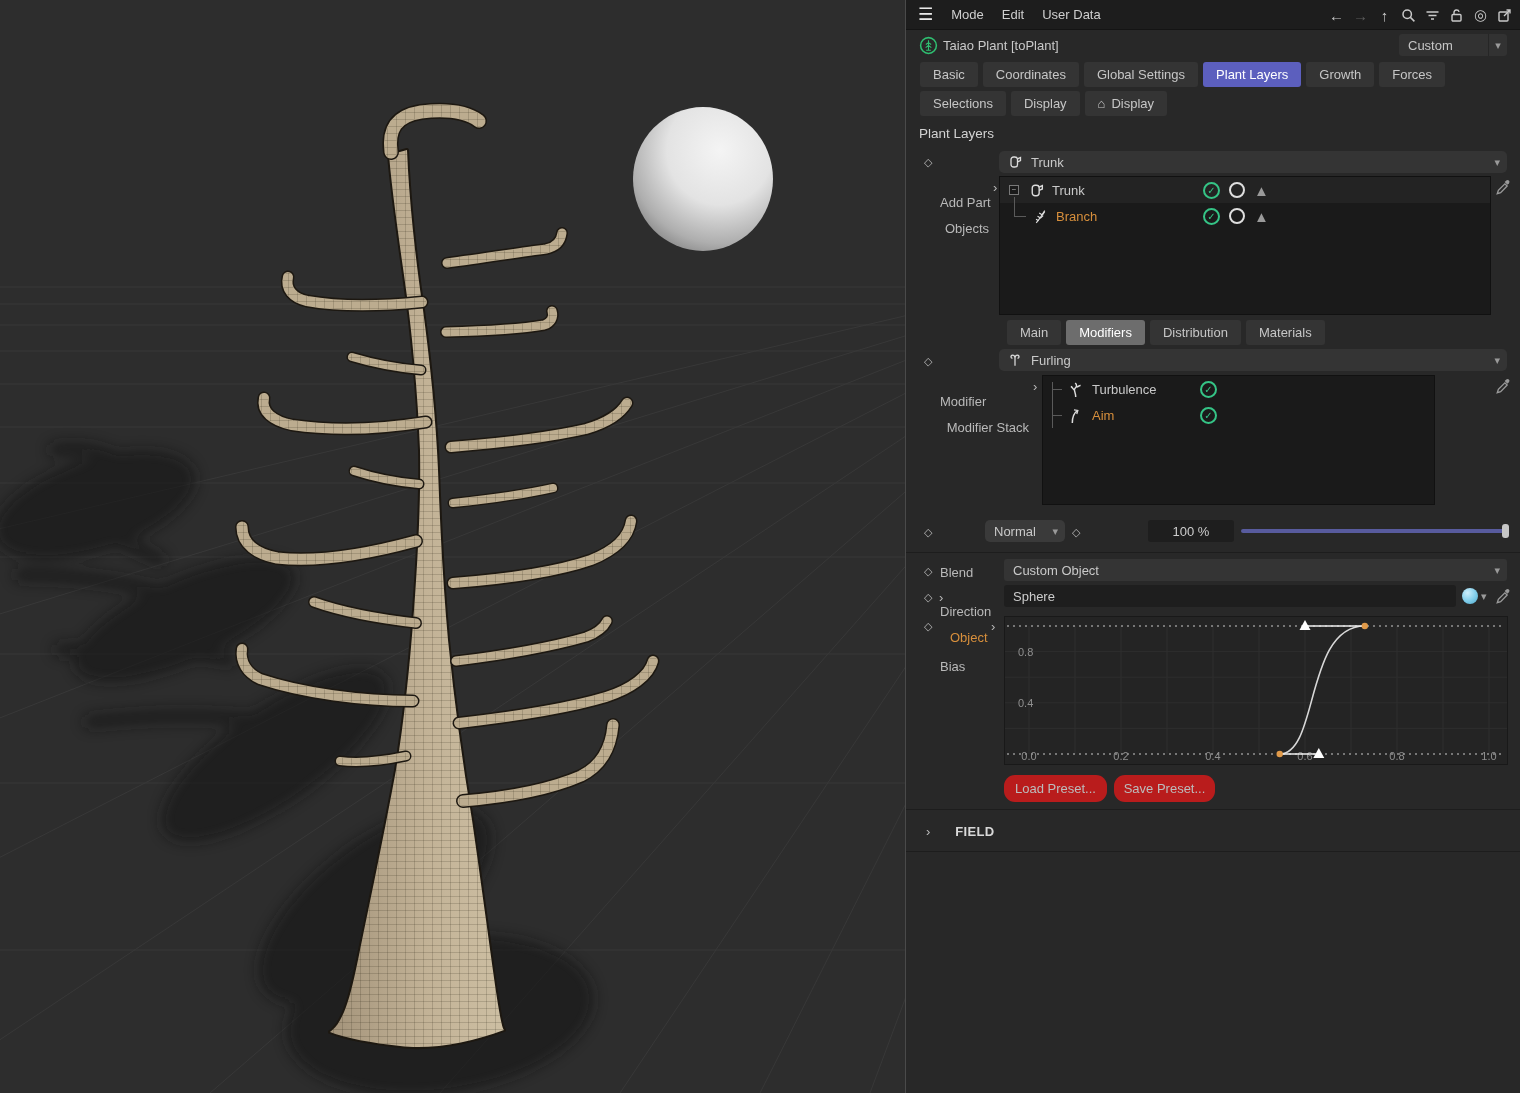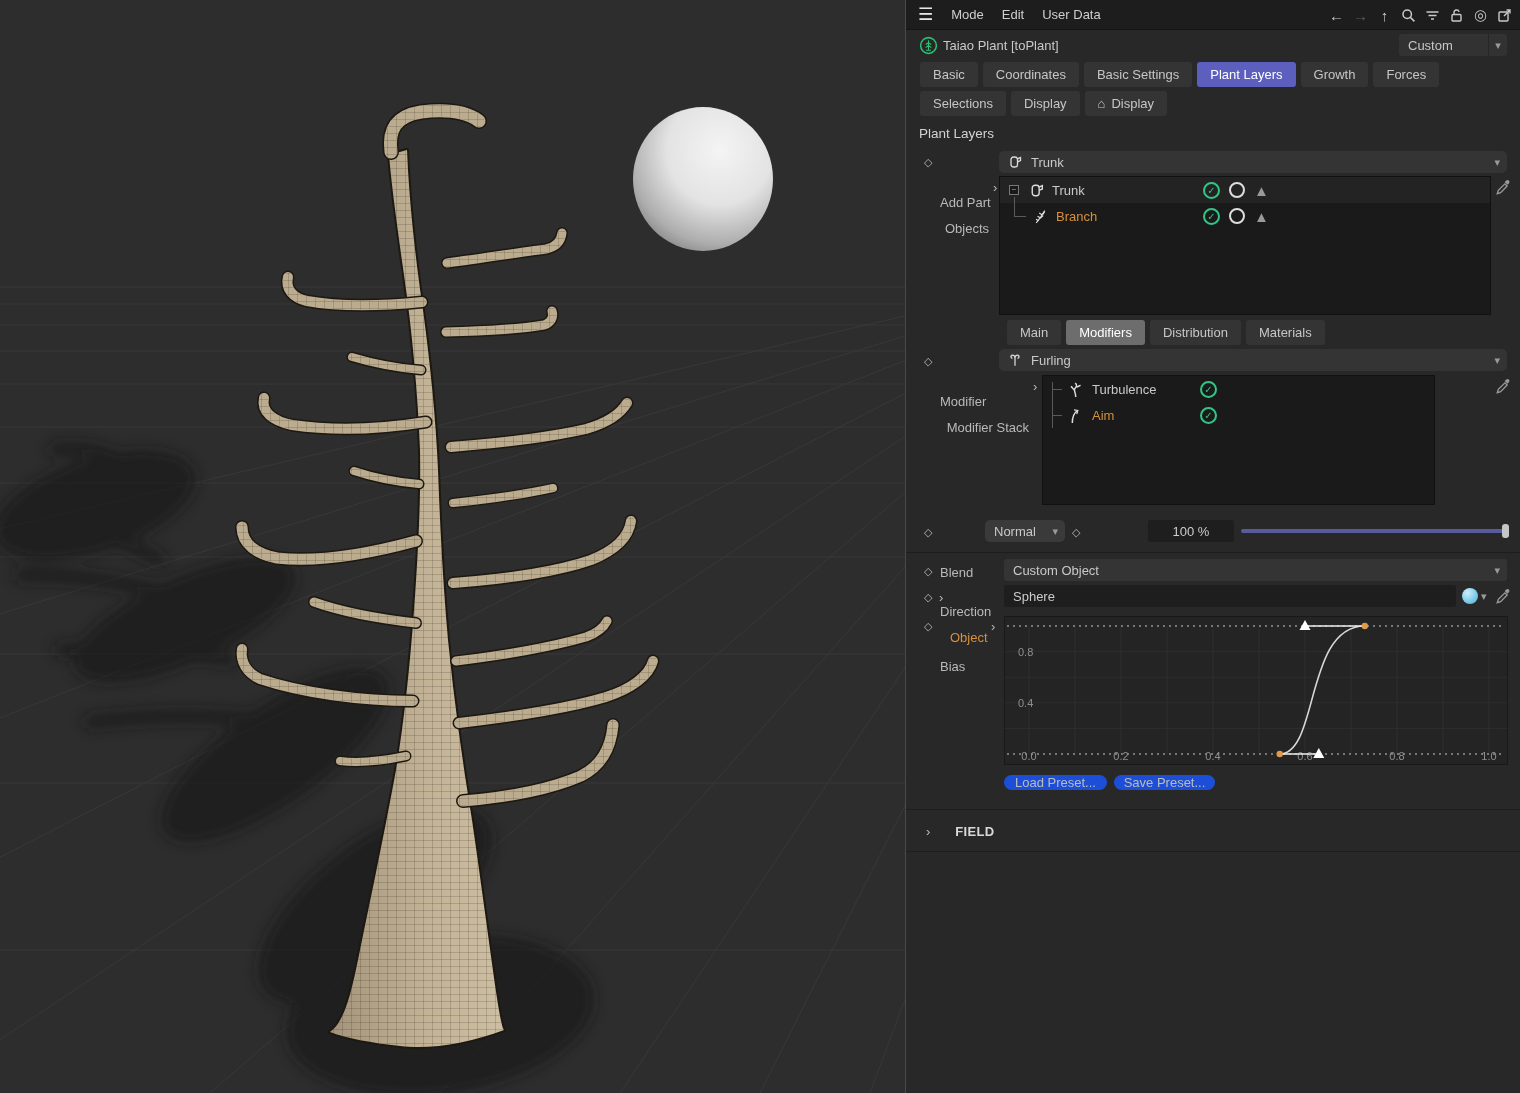--- a/index.html
+++ b/index.html
@@ -64,21 +64,21 @@
   .valuebox { position:absolute; height:22px; background:#1e1e1e; border-radius:3px; display:flex; align-items:center; justify-content:center; color:#cccccc; }
   .fieldbox { position:absolute; height:22px; background:#1e1e1e; border-radius:3px; display:flex; align-items:center; color:#cccccc; }
   .slider { position:absolute; height:22px; }
   .slider .track { position:absolute; left:0; right:0; top:9px; height:4px; background:#585b9e; border-radius:2px; }
   .slider .handle { position:absolute; right:0; top:4px; width:7px; height:14px; background:#c6c6c6; border-radius:3px; }
 
   .divider { position:absolute; left:0; width:615px; height:1px; background:#1d1d1d; }
 
   .curvebox { position:absolute; left:98px; top:616px; width:504px; height:149px; background:#242424; border:1px solid #191919; }
 
-  .btn { position:absolute; height:15px; background:#1d4ed8; border-radius:11px; display:flex; align-items:center; justify-content:center; color:#bcbcbc; font-size:13px; cursor:pointer; }
+  .btn { position:absolute; height:27px; background:#b91c1c; border-radius:11px; display:flex; align-items:center; justify-content:center; color:#bcbcbc; font-size:13px; cursor:pointer; }
 
   .field-hdr { position:absolute; left:0; top:816px; width:615px; height:30px; display:flex; align-items:center; }
   .field-hdr .chev { margin-left:20px; color:#bdbdbd; font-size:13px; }
   .field-hdr .lbl { margin-left:25px; color:#d8d8d8; font-weight:bold; font-size:13px; letter-spacing:0.3px; }
 
   .sphere-mini { position:absolute; width:16px; height:16px; border-radius:50%; background:radial-gradient(circle at 35% 30%, #cdeefb, #7fcdea 55%, #4ea6c8); }
 </style>
 </head>
 <body>
 
@@ -255,21 +255,21 @@
       <span class="obj-title">Taiao Plant [toPlant]</span>
       <div class="preset-dd">
         <span class="txt">Custom</span>
         <span class="chev">▾</span>
       </div>
     </div>
 
     <div class="tabrow" style="top:62px">
       <div class="tab">Basic</div>
       <div class="tab">Coordinates</div>
-      <div class="tab">Basic Settings</div>
+      <div class="tab">Global Settings</div>
       <div class="tab active-accent">Plant Layers</div>
       <div class="tab">Growth</div>
       <div class="tab">Forces</div>
     </div>
     <div class="tabrow" style="top:91px">
       <div class="tab">Selections</div>
       <div class="tab">Display</div>
       <div class="tab">
         <span class="house">⌂</span>
         <span>Display</span>

